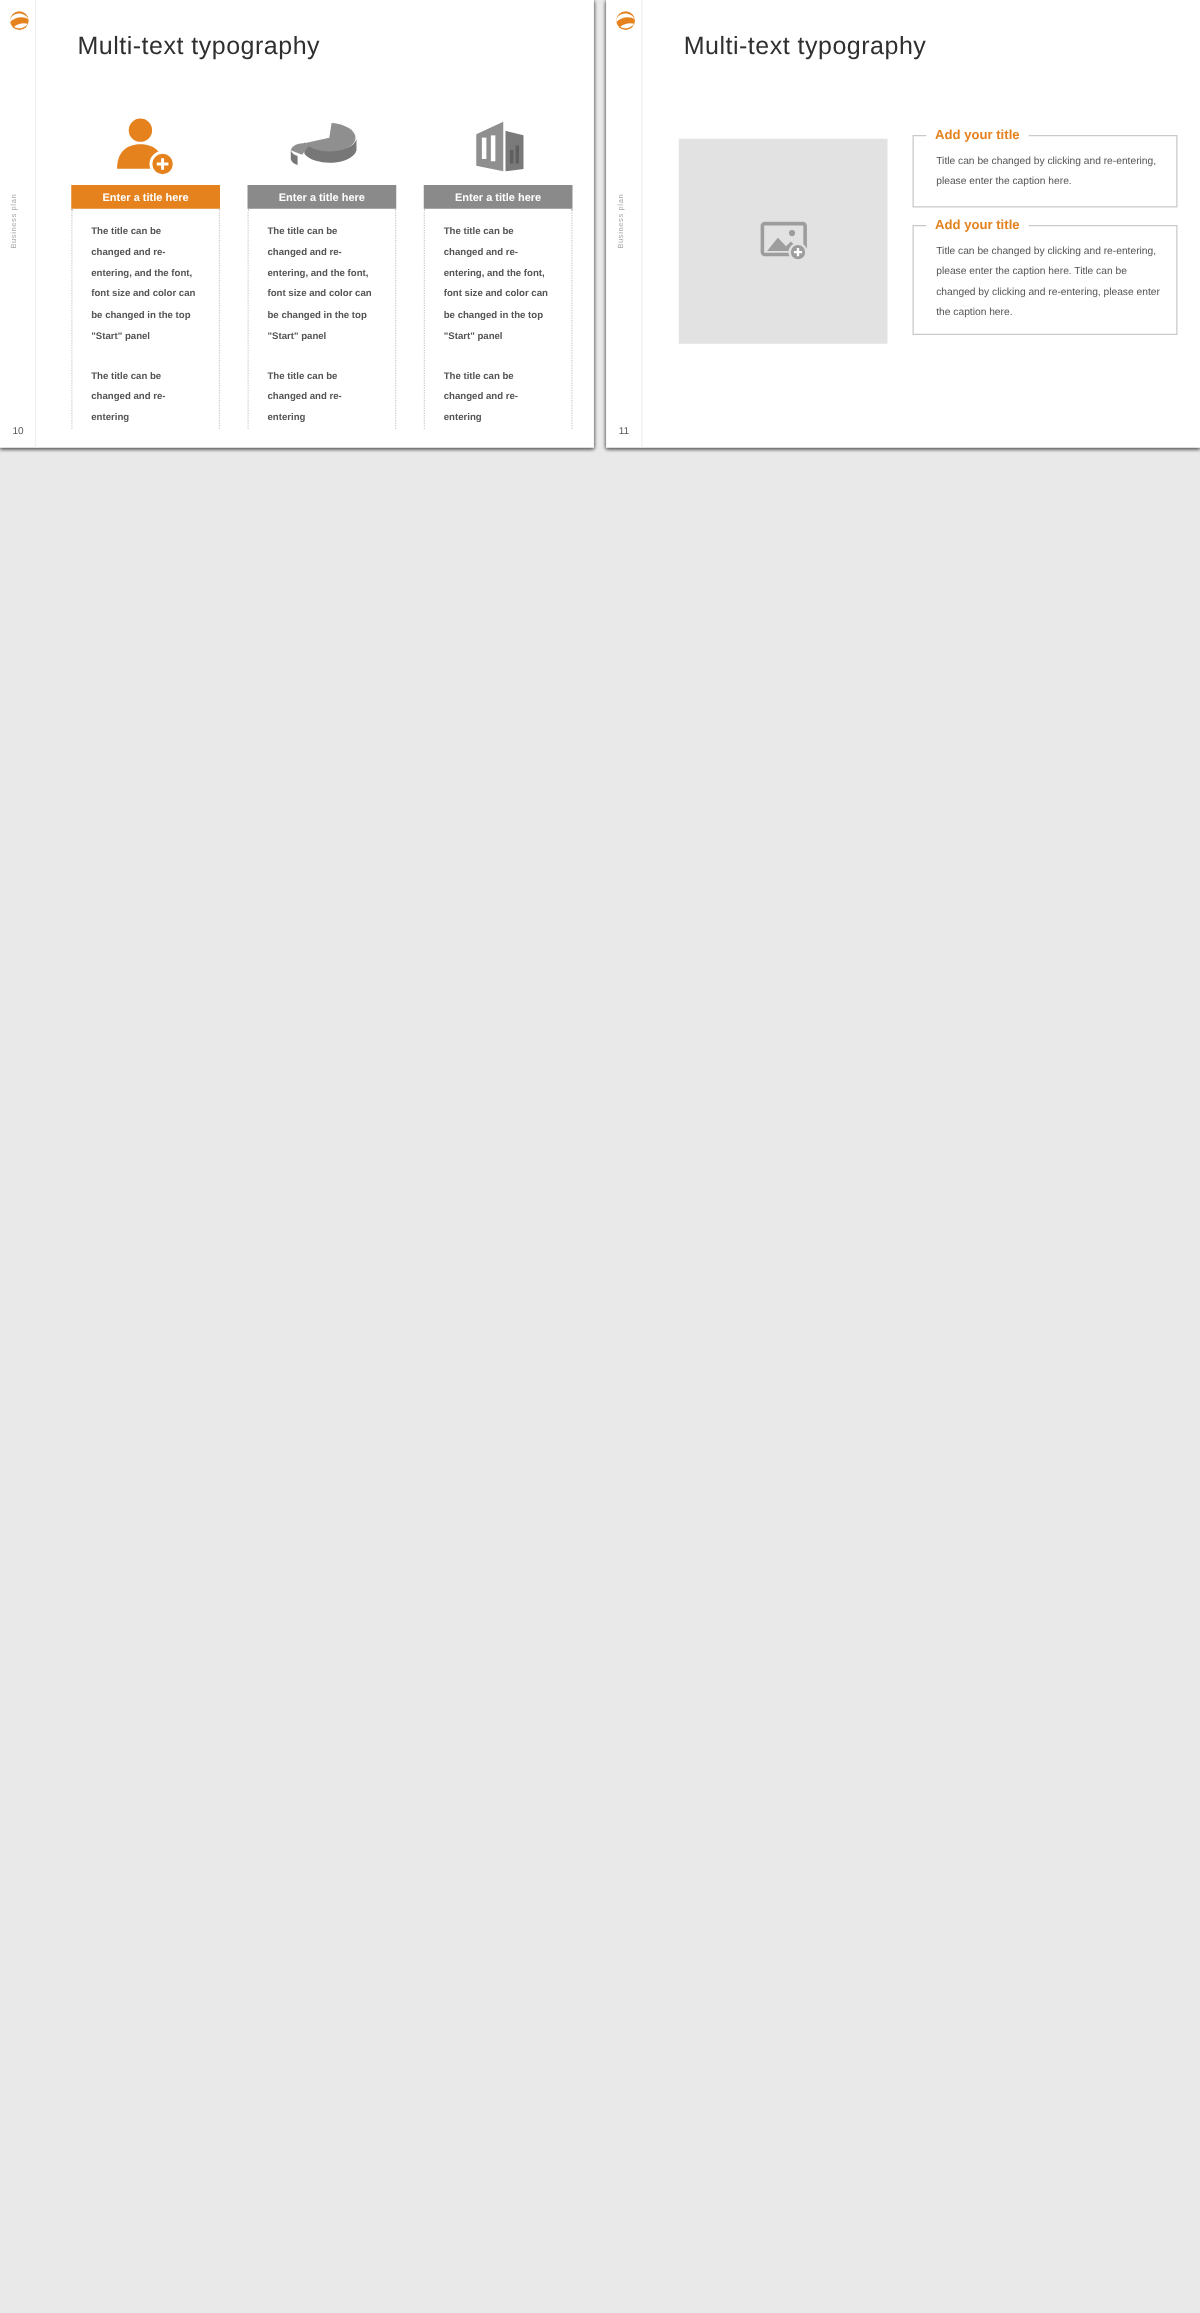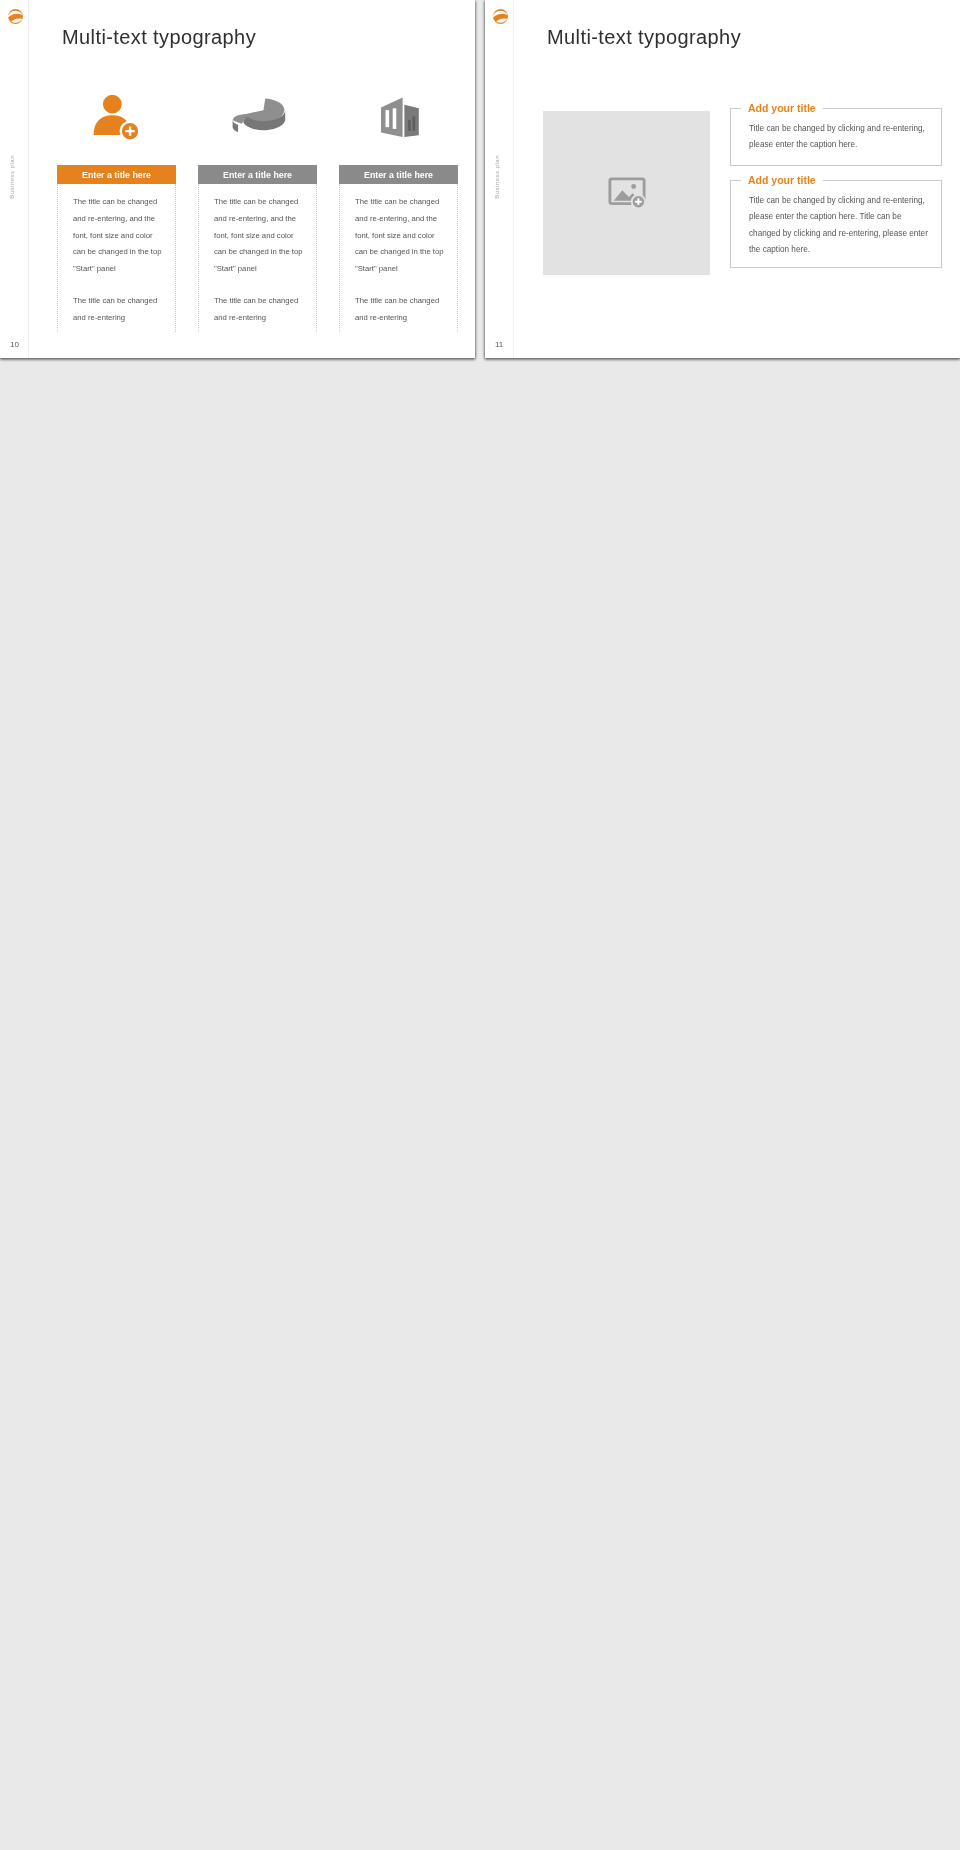--- a/index.html
+++ b/index.html
@@ -36,22 +36,22 @@
   .s7label p{font-size:7.6px;color:#555;line-height:1.6;}
   
   .s8item{position:absolute;}
   .s8num{position:absolute;width:38px;height:34px;border:1.5px solid #c5c5c5;color:var(--orange);font-size:18px;font-weight:bold;display:flex;align-items:center;justify-content:center;}
   .s8txt{position:absolute;left:48px;top:0;width:152px;}
   .s8txt h4{font-size:9.8px;margin-bottom:3px;}
   .s8txt p{font-size:7.5px;color:#666;line-height:1.72;}
   
   .s9col{position:absolute;width:119px;top:78px;}
   .s9icon{height:64px;display:flex;align-items:flex-end;justify-content:center;}
-  .s9bar{margin-top:23px;height:19px;color:#fff;font-size:8.8px;font-weight:bold;display:flex;align-items:center;justify-content:center;}
-  .s9body{border-left:1px dotted #ccc;border-right:1px dotted #ccc;min-height:148px;padding:10px 13px 0 15px;}
+  .s9bar{margin-top:6px;height:19px;color:#fff;font-size:8.8px;font-weight:bold;display:flex;align-items:center;justify-content:center;}
+  .s9body{border-left:1px dotted #ccc;border-right:1px dotted #ccc;min-height:148px;padding:10px 13px 0 15px;font-weight:bold;}
   .s9body p{font-size:7.7px;color:#555;line-height:2.18;}
   .s9body p + p{margin-top:15px;}
   
   .tbox{position:absolute;left:245px;width:212px;border:1px solid #c9c9c9;background:#fff;}
   .tbox h4{position:absolute;top:-7px;left:10px;background:#fff;padding:0 7px;font-size:10.5px;}
   .tbox p{margin:12px 12px 8px 18px;font-size:8.2px;color:#555;line-height:2.0;}
 </style>
 </head>
 <body>
 

